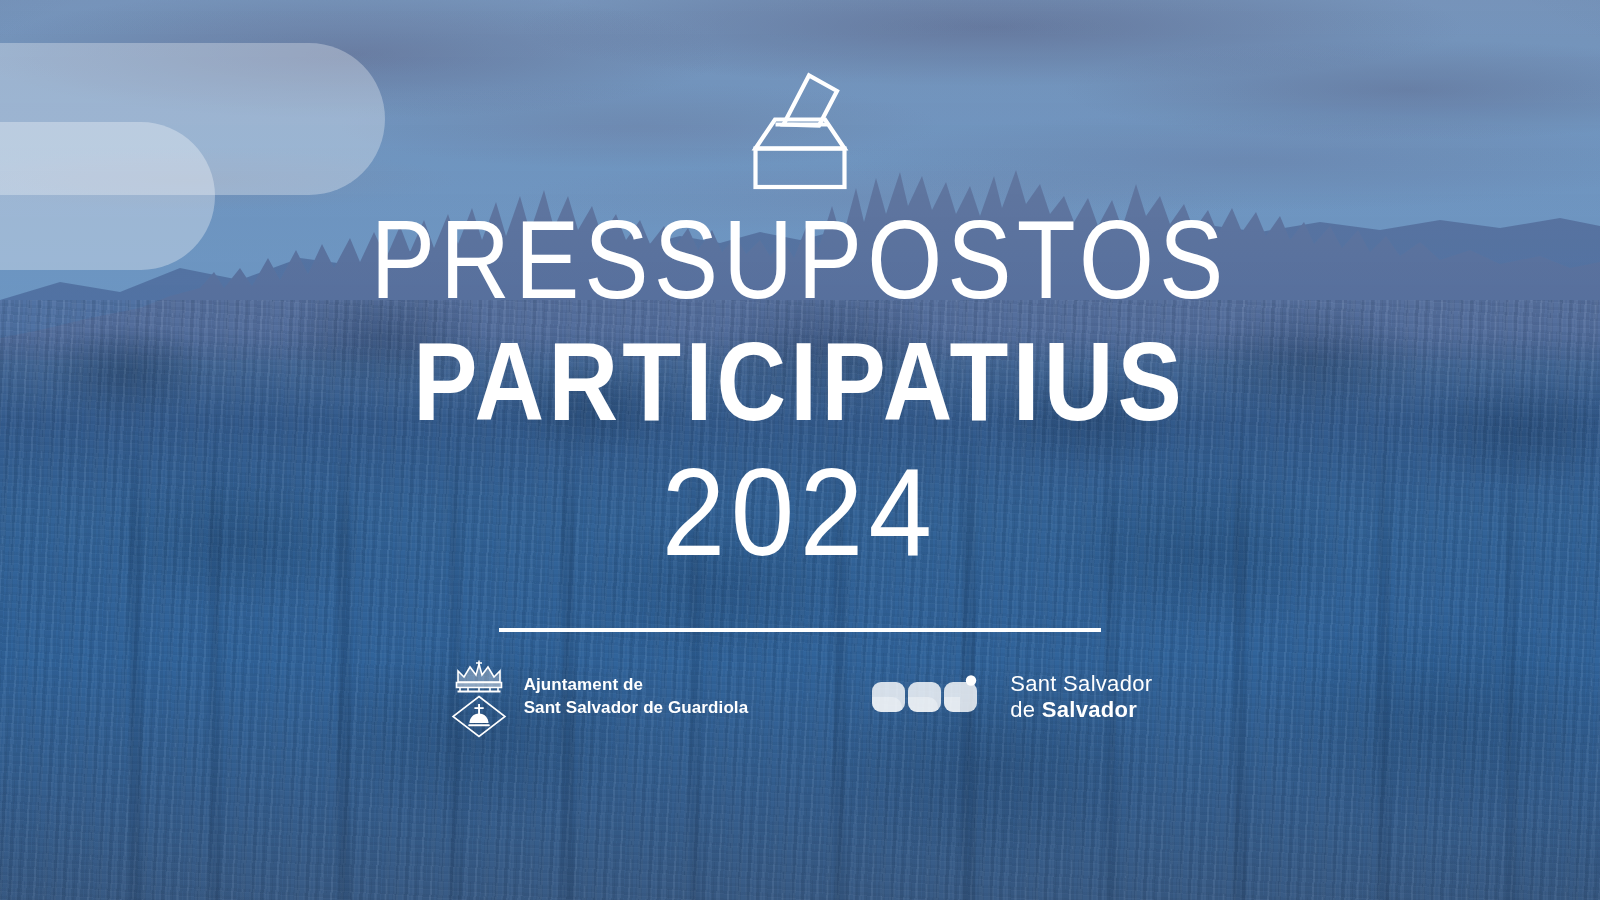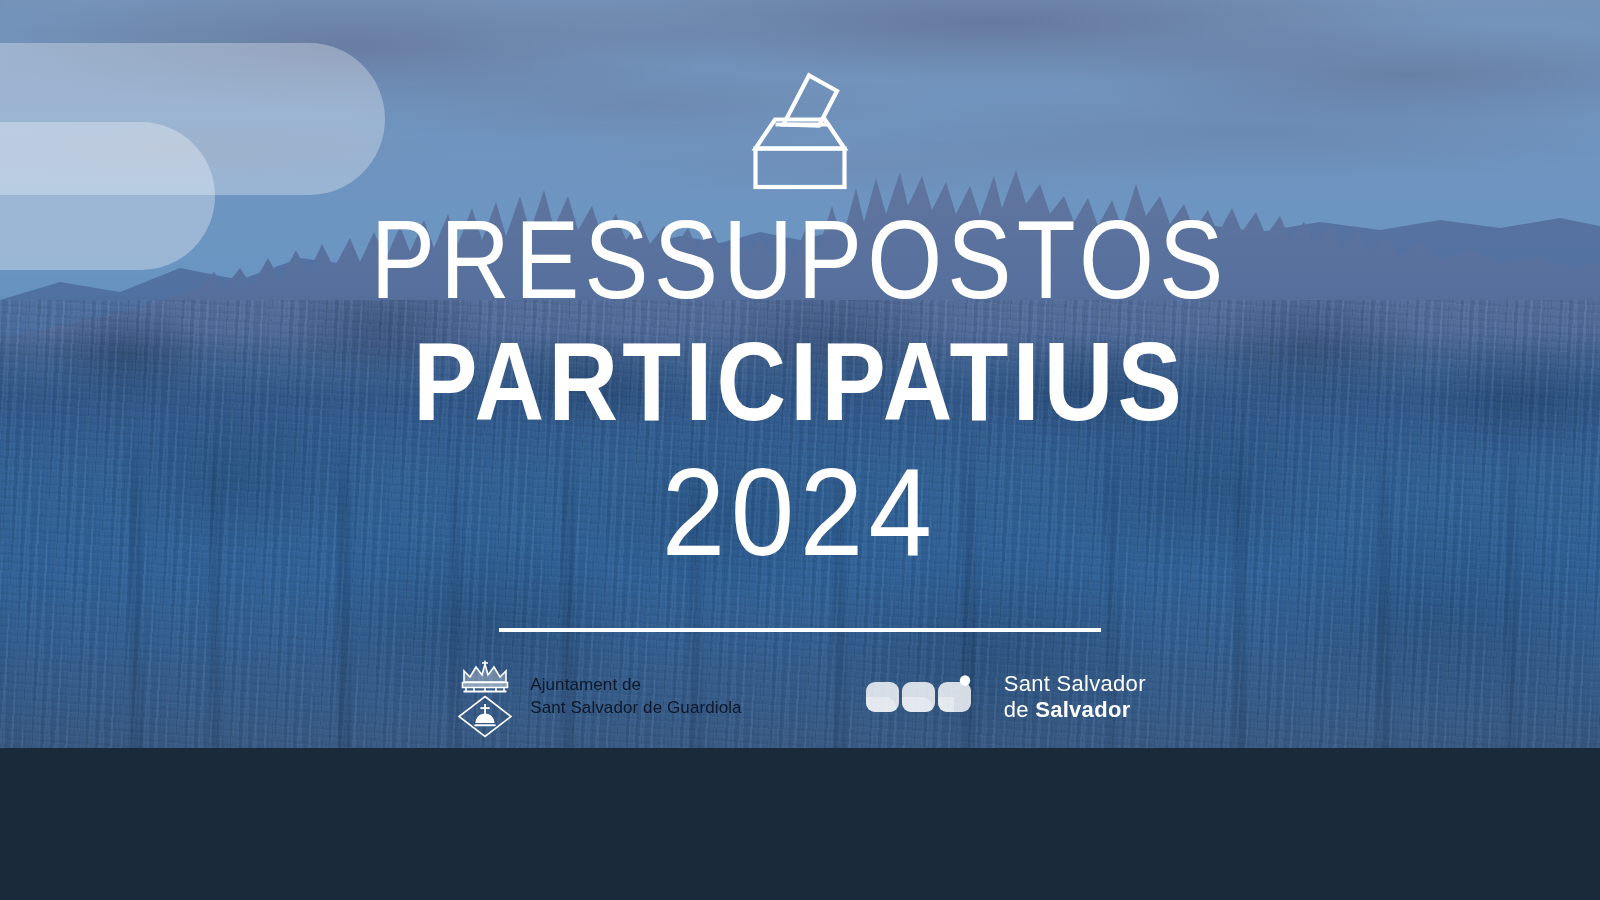--- a/index.html
+++ b/index.html
@@ -3,21 +3,21 @@
 <meta charset="utf-8">
 <style>
   html, body {
     margin: 0;
     padding: 0;
     background: #1b2a3a;
   }
   #poster {
     position: relative;
     width: 1600px;
-    height: 748px;
+    height: 900px;
     overflow: hidden;
     font-family: "Liberation Sans", sans-serif;
     background: #5a88b5;
   }
 
   
   .bg-layer { position:absolute; inset:0; }
 
   
   .bg-sky {
@@ -184,23 +184,23 @@
     display: flex;
     align-items: center;
     gap: 124px;
   }
   .logo-ajuntament {
     display: flex;
     align-items: center;
     gap: 14px;
   }
   .aj-text {
-    color: #0f172a;
+    color: #ffffff;
     font-size: 17px;
-    font-weight: 400;
+    font-weight: 700;
     line-height: 1.33;
     letter-spacing: .1px;
     white-space: nowrap;
   }
   .logo-ssg {
     display: flex;
     align-items: center;
     gap: 26px;
   }
   .ssg-text {

